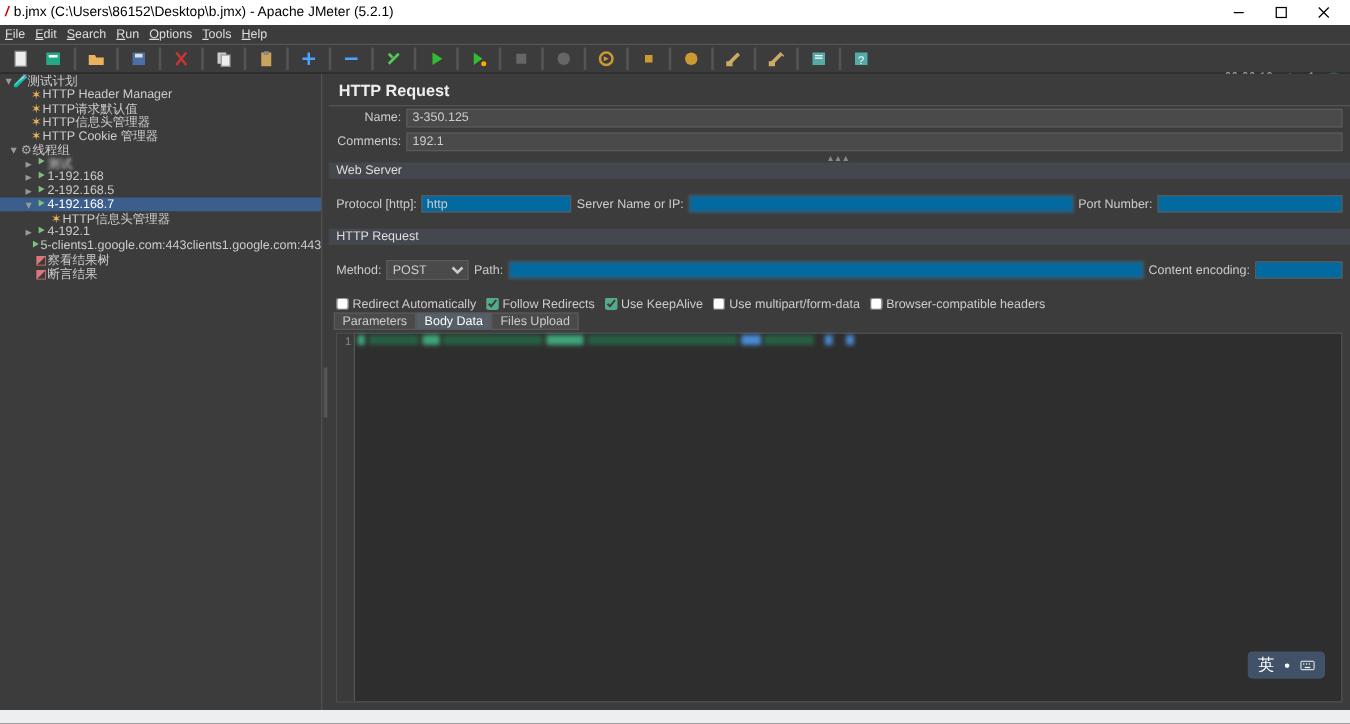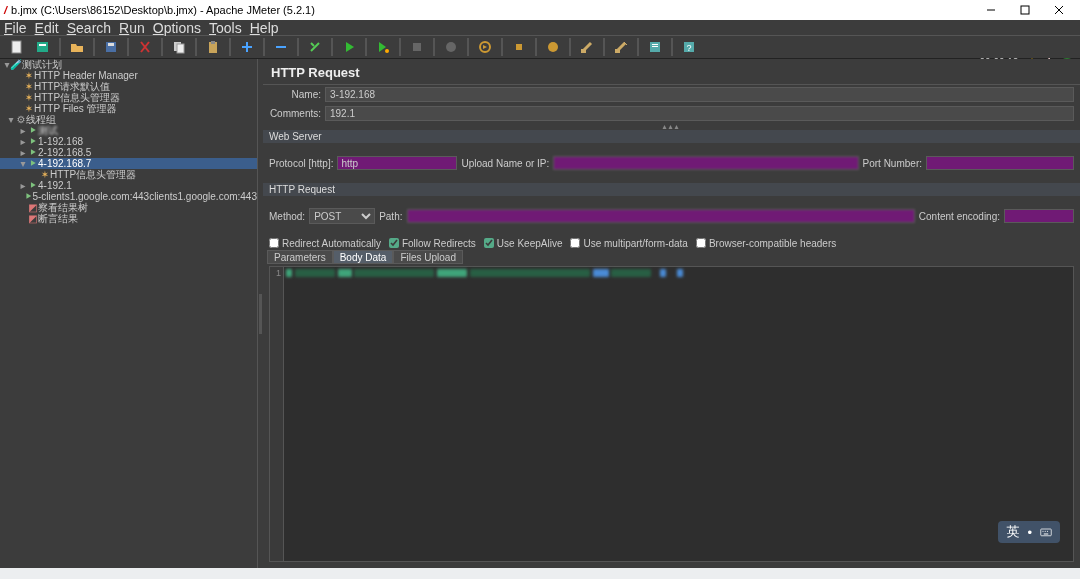--- a/index.html
+++ b/index.html
@@ -6,21 +6,21 @@
   body { width:1080px; height:579px; background:#3c3c3c; color:#ddd; font-size:10px; overflow:hidden; }
 
   
   .titlebar { height:20px; background:#fff; color:#000; display:flex; align-items:center; padding:0 4px; font-size:11px; }
   .titlebar .j { color:#c00; font-weight:bold; font-style:italic; margin-right:4px; }
   .titlebar .spacer { flex:1; }
   .titlebar .wbtn { width:34px; height:20px; display:flex; align-items:center; justify-content:center; color:#000; }
   .titlebar .wbtn svg { width:10px; height:10px; }
 
   
-  .menubar { height:15px; background:#3c3c3c; display:flex; align-items:center; padding:0 4px; gap:8px; color:#ddd; font-size:14px; }
+  .menubar { height:15px; background:#3c3c3c; display:flex; align-items:center; padding:0 4px; gap:8px; color:#ddd; font-size:10px; }
   .menubar span { cursor:default; }
   .menubar u { text-decoration:underline; }
 
   
   .toolbar { height:24px; background:#3c3c3c; border-top:1px solid #555;border-bottom:1px solid #222; display:flex; align-items:center; padding:0 4px; gap:0; }
   .tbtn { width:26px; height:22px; display:flex; align-items:center; justify-content:center; border:1px solid transparent; }
   .tsep { width:2px; height:18px; background:#555; margin:0 3px; }
   .toolbar .right { margin-left:auto; display:flex; gap:6px;margin-top:37px; }
   .timer { color:#ccc; font-size:10px; }
   .warn { width:16px;height:16px;}
@@ -47,21 +47,21 @@
   .ed-row .val { flex:1; height:15px; background:#4a4a4a; border:1px solid #5a5a5a; padding:0 4px; color:#ccc; display:flex;align-items:center;}
   .drag-handle{height:7px;display:flex;justify-content:center;align-items:center;color:#888;letter-spacing:2px;font-size:8px;}
 
   .tabs1 { display:flex; background:#3c3c3c; border-bottom:1px solid #2a2a2a; height:14px;}
   .tabs1 .tab{padding:0 8px; color:#ccc; display:flex;align-items:center; background:#4a4a4a;border:1px solid #5a5a5a;border-bottom:none;}
   .tabs1 .tab.active{background:#555e69;color:#fff;}
 
   .section-h { background:#44484e; padding:1px 6px; color:#ddd; font-size:10px; height:13px;display:flex;align-items:center;}
   .form-row{display:flex;align-items:center;padding:20px 6px;gap:4px;height:17px;}
   .form-row .flbl{color:#ccc;white-space:nowrap;}
-  .form-row input[type=text], .form-row .txt{height:14px;background:#701a75;border:1px solid #5a5a5a;color:#ccc;padding:0 3px;font-size:10px;}
+  .form-row input[type=text], .form-row .txt{height:14px;background:#0369a1;border:1px solid #5a5a5a;color:#ccc;padding:0 3px;font-size:10px;}
   .form-row select{height:16px;background:#4a4a4a;border:1px solid #5a5a5a;color:#ccc;font-size:10px; width:66px;}
   .cbrow{display:flex;align-items:center;gap:8px;padding:0 6px;height:14px;}
   .cbrow label{display:flex;align-items:center;gap:3px;color:#ccc;}
   .cbrow input[type=checkbox]{width:10px;height:10px;accent-color:#5a8;}
 
   .tabs2 { display:flex; height:14px; padding-left:4px;}
   .tabs2 .tab{padding:0 6px;color:#ccc;display:flex;align-items:center;background:#4a4a4a;border:1px solid #5a5a5a;text-align:center;}
   .tabs2 .tab.active{background:#555e69;color:#fff;}
 
   .body-area{flex:1; margin:2px 6px 6px 6px; background:#2e2e2e; border:1px solid #555; position:relative;}
@@ -290,21 +290,21 @@
         <span>HTTP请求默认值</span>
       </div>
     <div class="node" style="padding-left:14px;">
         <span class="tw"></span>
         <span class="icon" style="color:#e8b35a">✶</span>
         <span>HTTP信息头管理器</span>
       </div>
     <div class="node" style="padding-left:14px;">
         <span class="tw"></span>
         <span class="icon" style="color:#e8b35a">✶</span>
-        <span>HTTP Files 管理器</span>
+        <span>HTTP Cookie 管理器</span>
       </div>
     <div class="node" style="padding-left:6px;">
         <span class="tw">▾</span>
         <span class="icon" style="color:#aaa">⚙</span>
         <span>线程组</span>
       </div>
     <div class="node" style="padding-left:18px;">
         <span class="tw">▸</span>
         <span class="icon" style="color:#7ec27e">⯈</span>
         <span class="blur">测试</span>
@@ -354,38 +354,38 @@
   <div class="splitter">
       <div class="grip"></div>
     </div>
 
   <div class="editor">
     <div class="ed-title">HTTP Request</div>
 
     <div class="ed-row">
       <span class="lbl">Name:</span>
       <div class="val blurhalf">
-          <span>3-192.168</span>
+          <span>3-350.125</span>
         </div>
     </div>
     <div class="ed-row">
       <span class="lbl">Comments:</span>
       <div class="val blurhalf">
           <span>192.1</span>
         </div>
     </div>
 
     <div class="drag-handle">▴▴▴</div>
 
 
     <div class="section-h">Web Server</div>
     <div class="form-row">
       <span class="flbl">Protocol [http]:</span>
       <input type="text" style="width: 120px;" value="http">
-      <span class="flbl">Upload Name or IP:</span>
+      <span class="flbl">Server Name or IP:</span>
       <input type="text" class="blur" style="flex: 1 1 0%; min-width: 60px;" value="">
       <span class="flbl">Port Number:</span>
       <input type="text" style="width: 148px;" value="">
     </div>
 
     <div class="section-h">HTTP Request</div>
     <div class="form-row">
       <span class="flbl">Method:</span>
       <select><option>POST</option></select>
       <span class="flbl">Path:</span>

